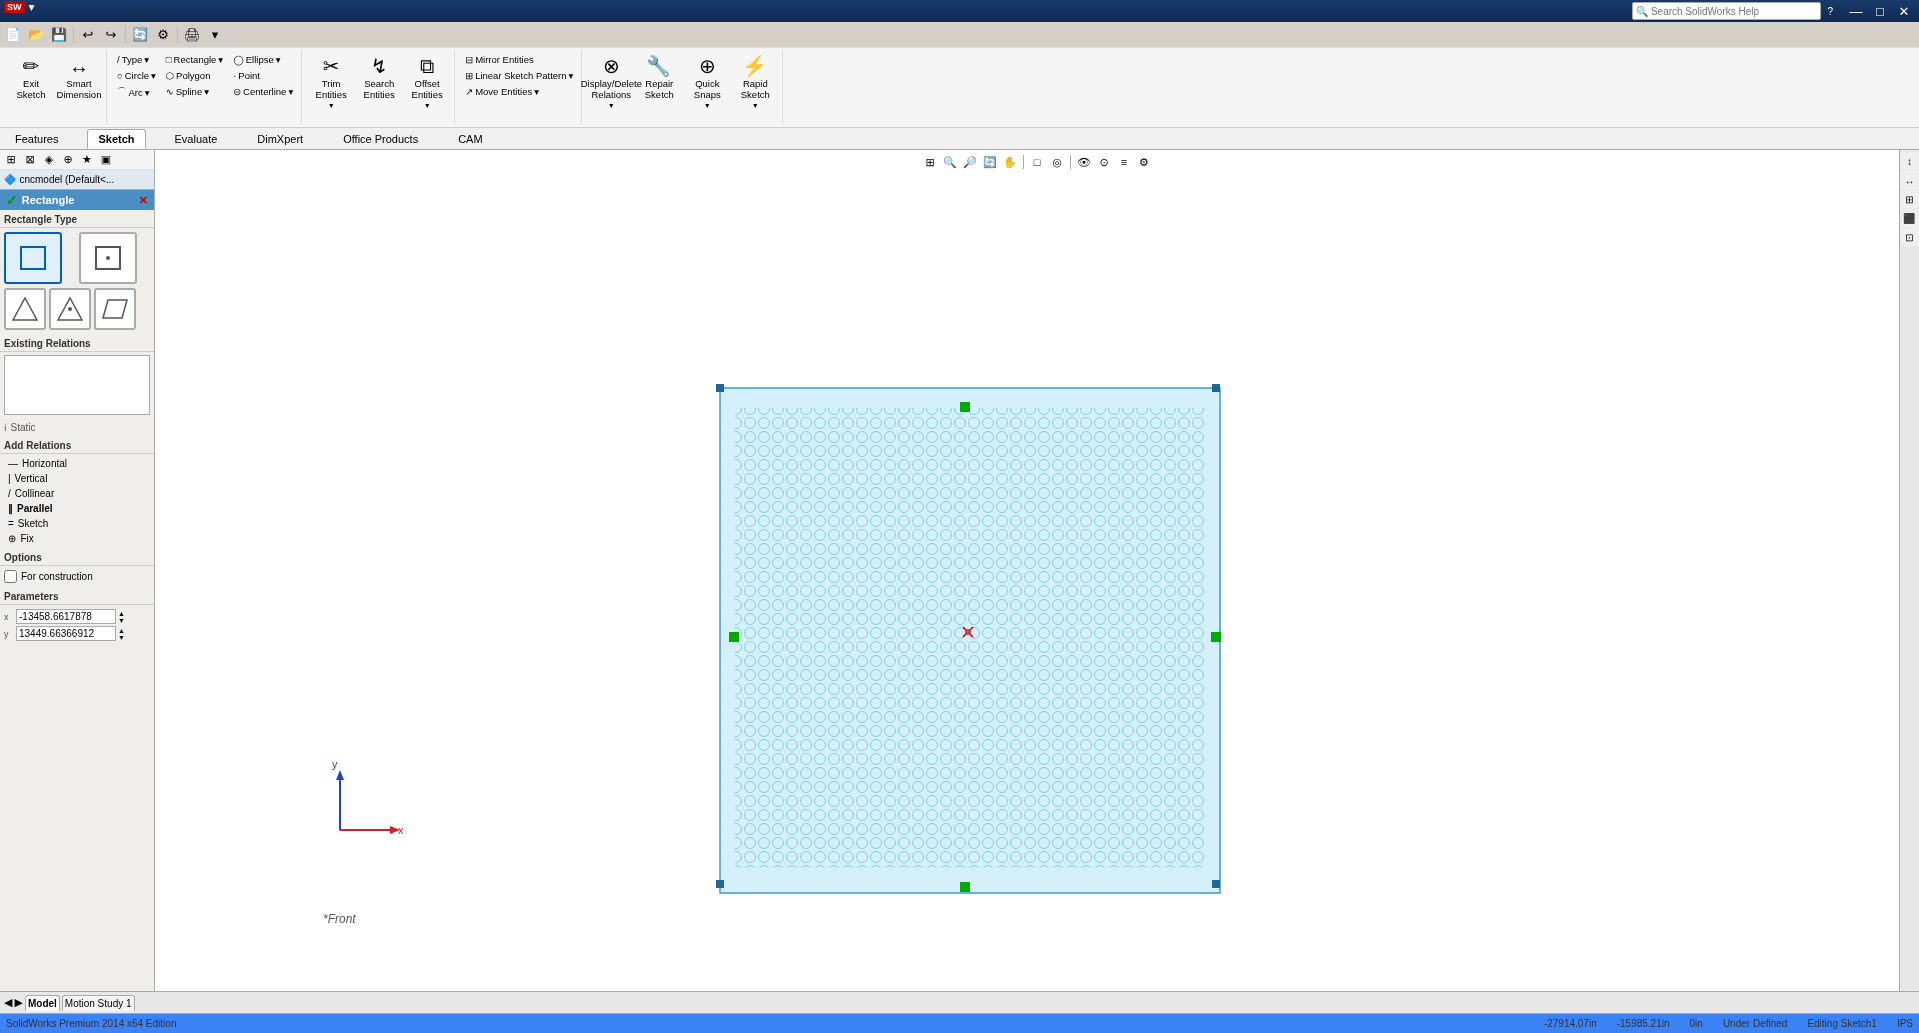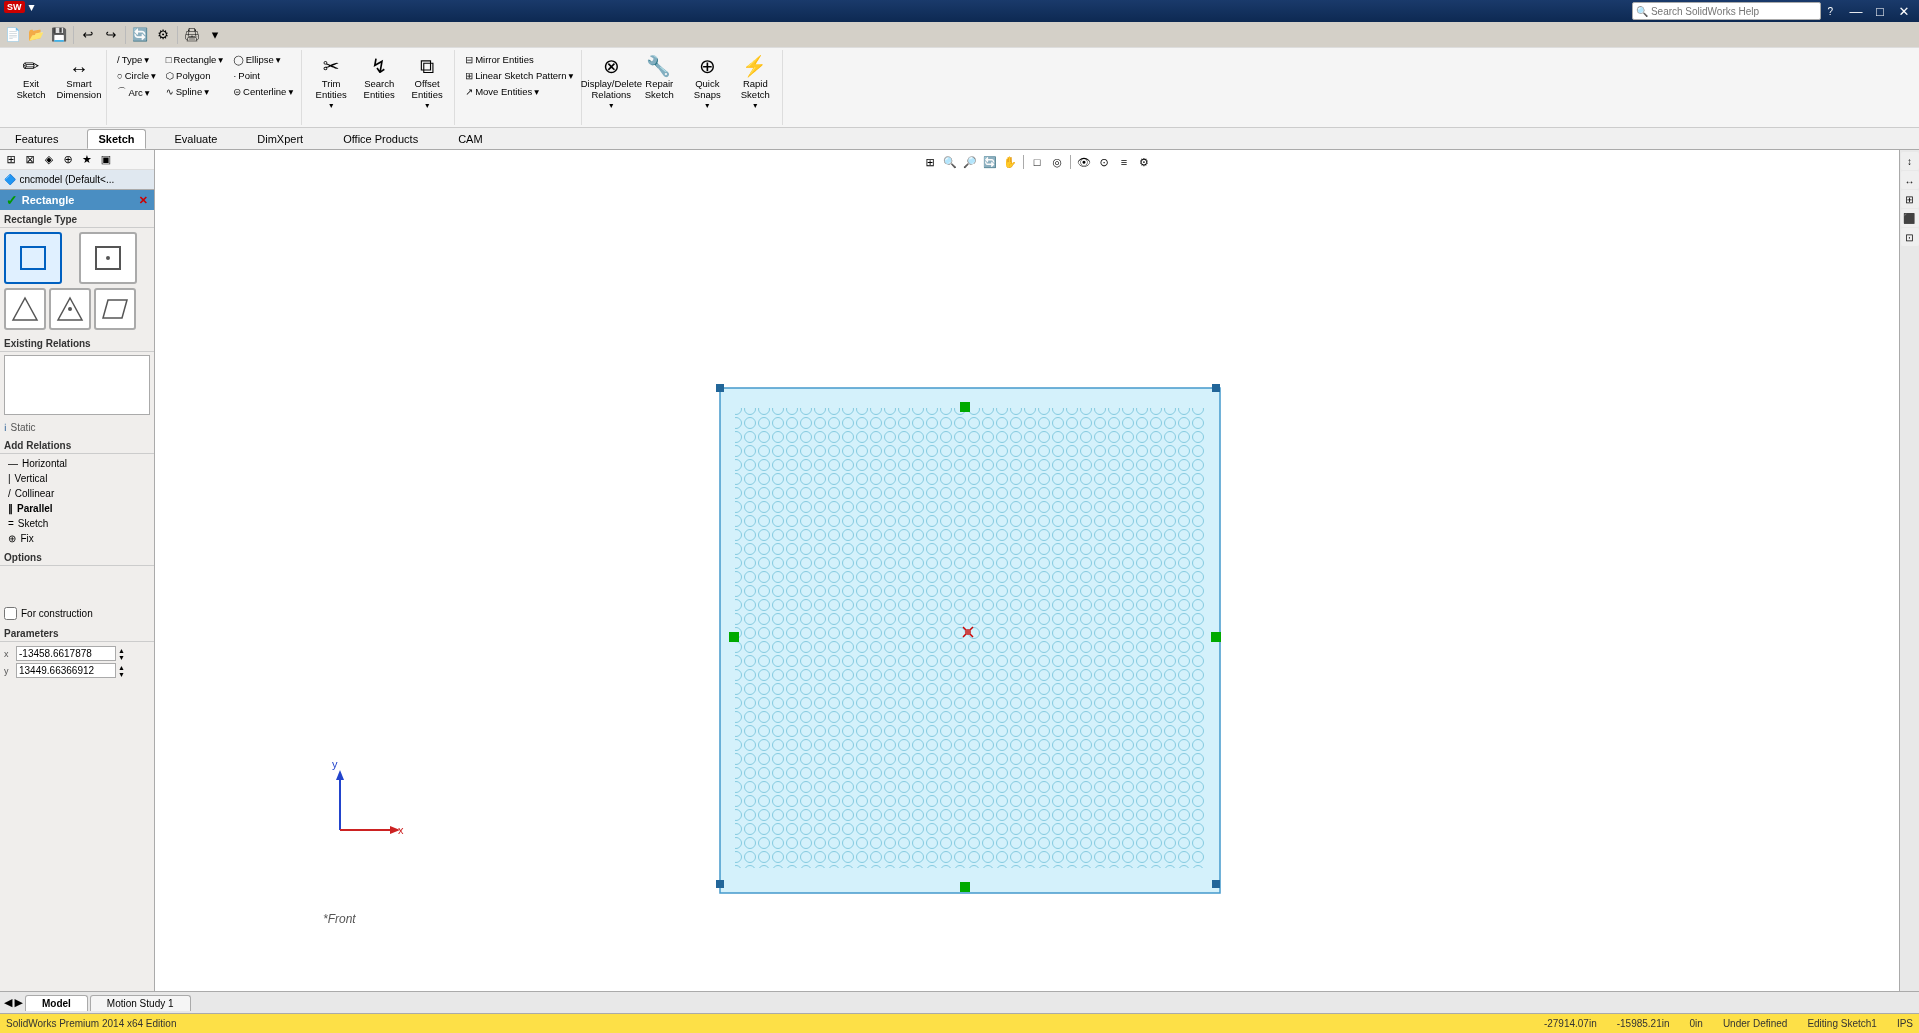--- a/index.html
+++ b/index.html
@@ -217,21 +217,21 @@
     .relation-item {
       padding: 2px 2px;
       font-size: 10px;
       cursor: pointer;
       display: flex;
       align-items: center;
       gap: 4px;
     }
     .relation-item.bold { font-weight: bold; }
 
-    .options-area { padding: 4px; margin-top: 37px; }
+    .options-area { padding: 4px; }
     .checkbox-row {
       display: flex;
       align-items: center;
       gap: 4px;
       font-size: 10px;
     }
 
     .params-area { padding: 4px; }
     .param-row {
       display: flex;
@@ -290,33 +290,33 @@
     #bottom-tabs {
       height: 22px;
       background: #e8e8e8;
       border-top: 1px solid #aaa;
       display: flex;
       align-items: center;
       gap: 2px;
       padding: 0 4px;
     }
     .bottom-tab {
-      padding: 2px 16px;
+      padding: 2px 2px;
       font-size: 10px;
       cursor: pointer;
       border: 1px solid #aaa;
       border-bottom: none;
       background: #f5f5f5;
       border-radius: 3px 3px 0 0;
     }
     .bottom-tab.active { background: white; font-weight: bold; }
 
     #status-bar {
       height: 20px;
-      background: #fde047;
+      background: #3b82f6;
       border-top: 1px solid #aaa;
       display: flex;
       align-items: center;
       padding: 0 6px;
       font-size: 10px;
       gap: 20px;
       color: #333;
     }
 
     .search-box {

